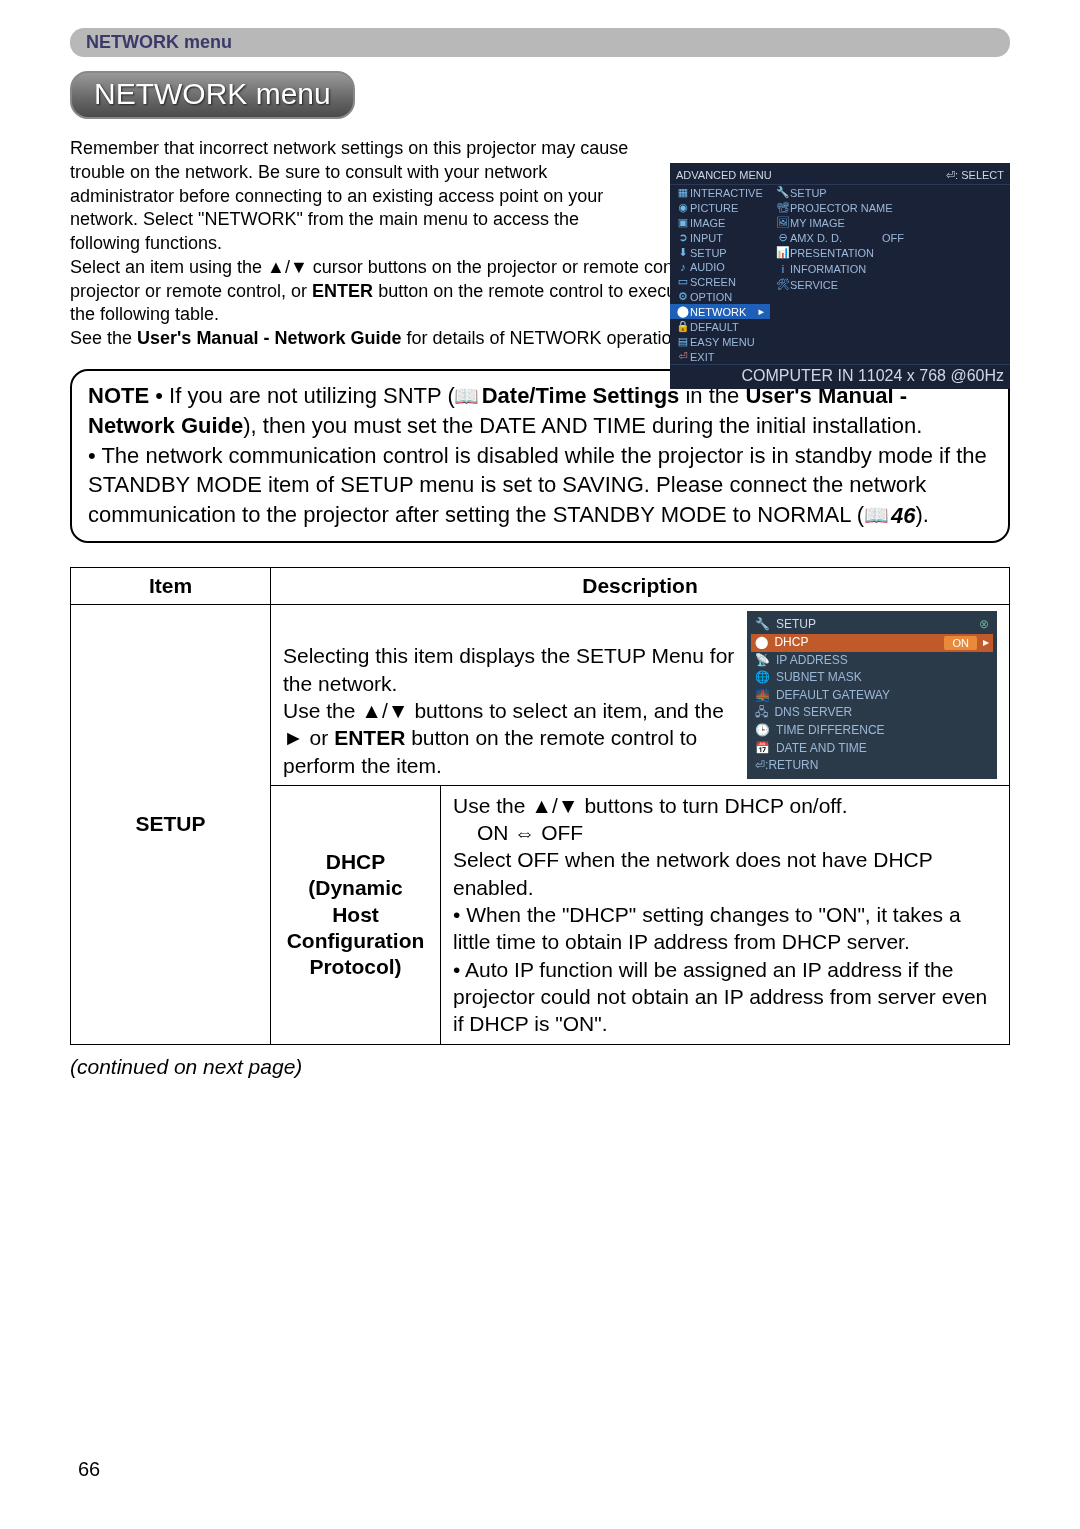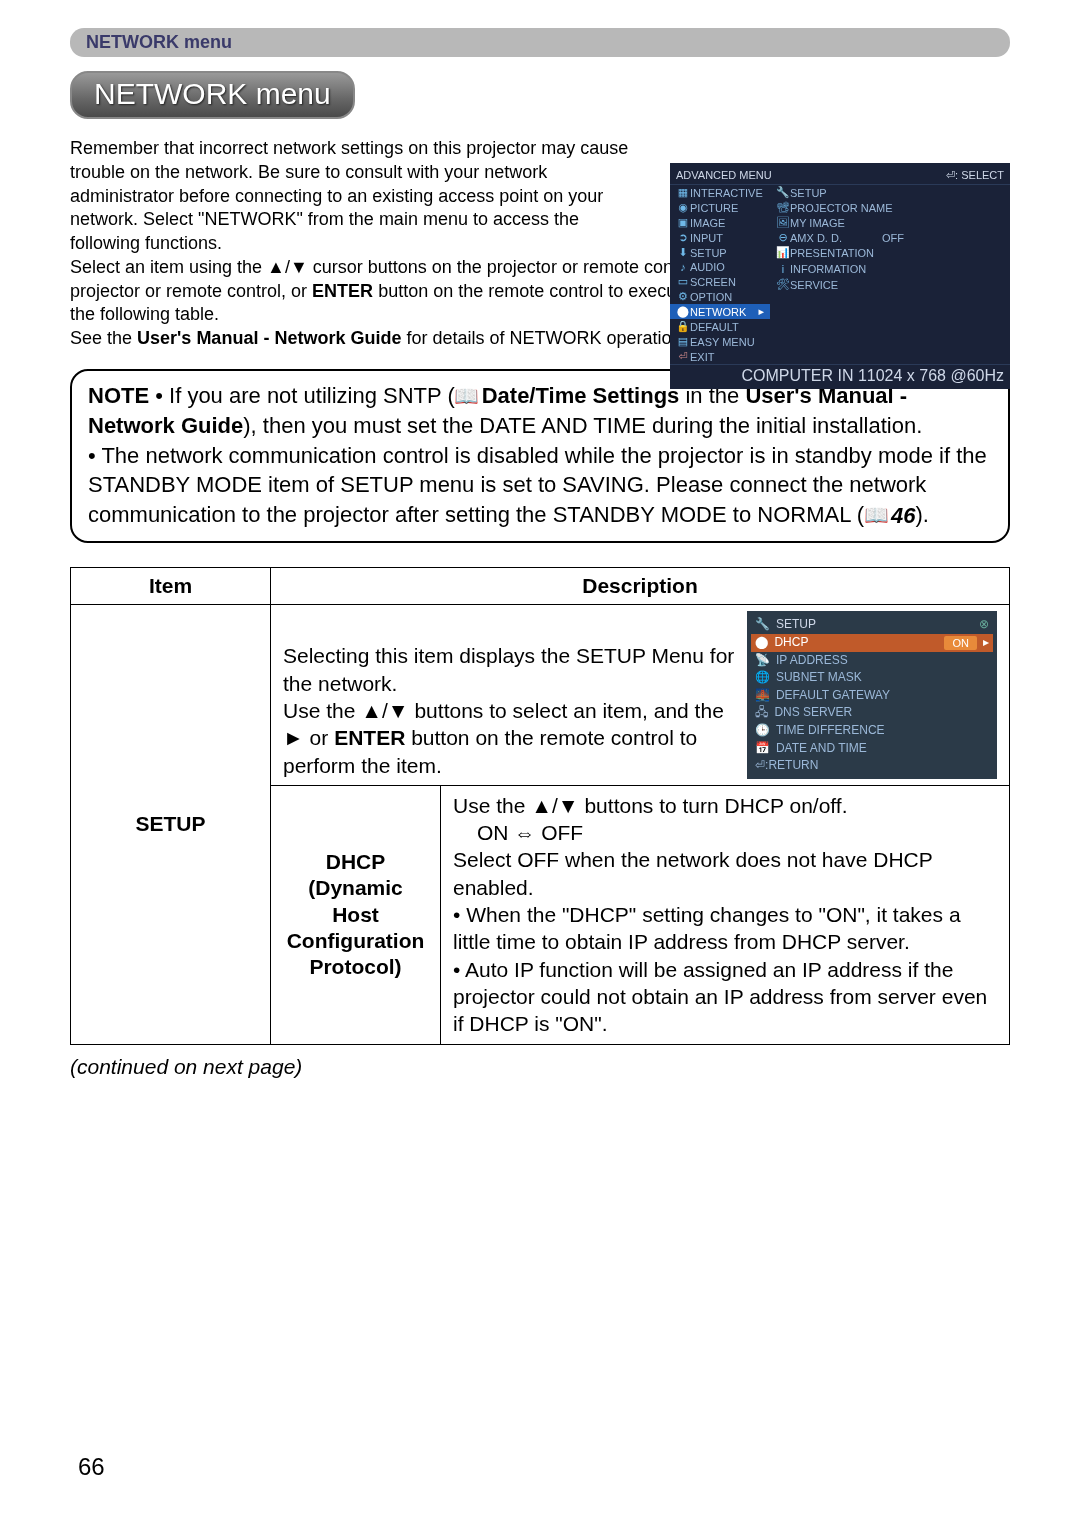--- a/index.html
+++ b/index.html
@@ -88,21 +88,21 @@
     color: #9bb8d8;
     font-size: 12px;
     width: 250px;
     padding: 4px;
   }
   .osd-setup-title { display:flex; align-items:center; gap:6px; color:#cfd8e8; padding:2px 4px;}
   .osd-setup-row { display:flex; align-items:center; gap:6px; padding:1px 4px; }
   .osd-setup-row.hl { background:#c05a2a; color:#fff; }
   .osd-on-pill { margin-left:auto; background:#e88a3a; color:#fff; padding:0 8px; border-radius:2px; font-size:11px;}
   .cont { font-size: 21px; margin-top: 10px; font-style: italic; }
-  .page-num { position: absolute; bottom: 48px; left: 78px; font-size: 24px; }
+  .page-num { position: absolute; bottom: 48px; left: 78px; font-size: 20px; }
 </style>
 </head>
 <body>
 
 <div class="page">
 
   <div class="top-bar">
     <span>NETWORK menu</span>
   </div>
 

